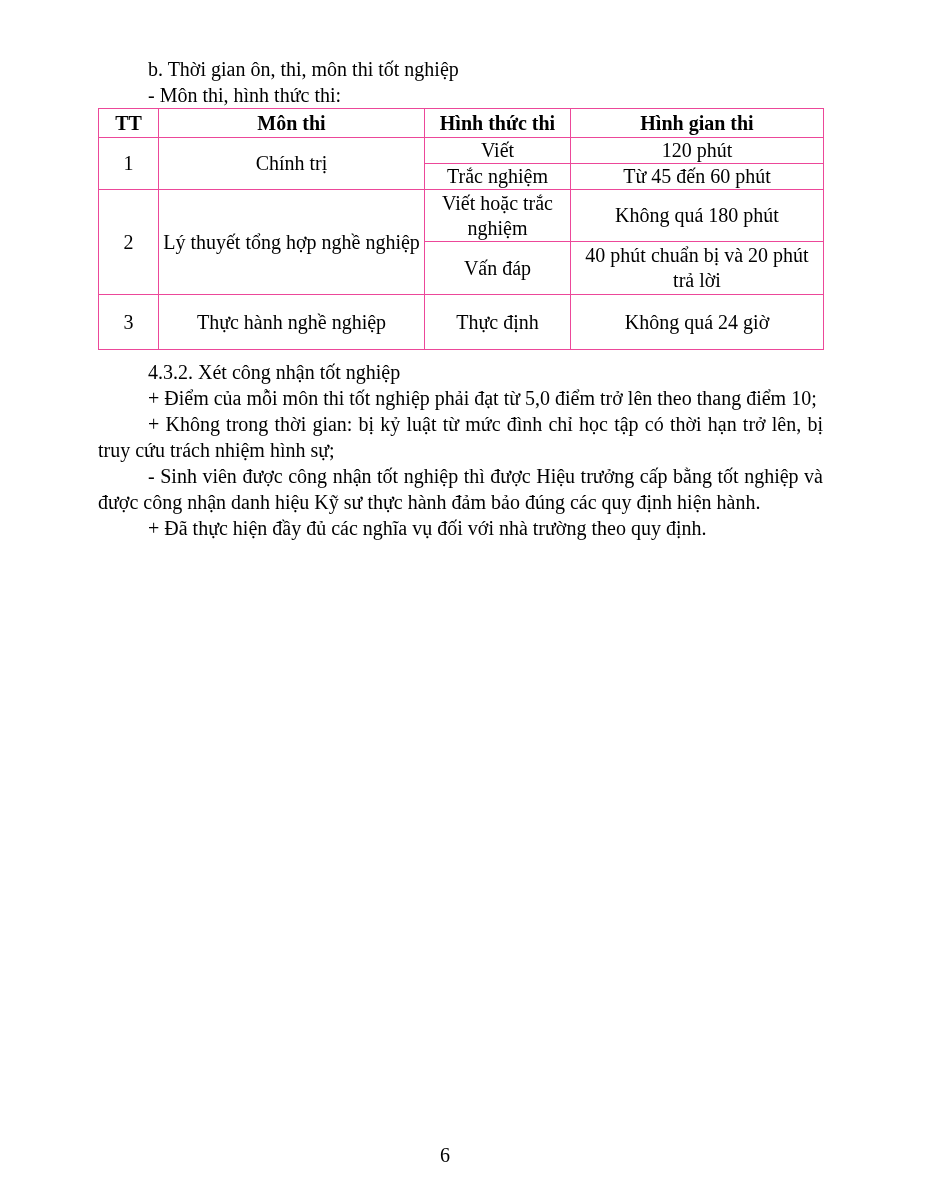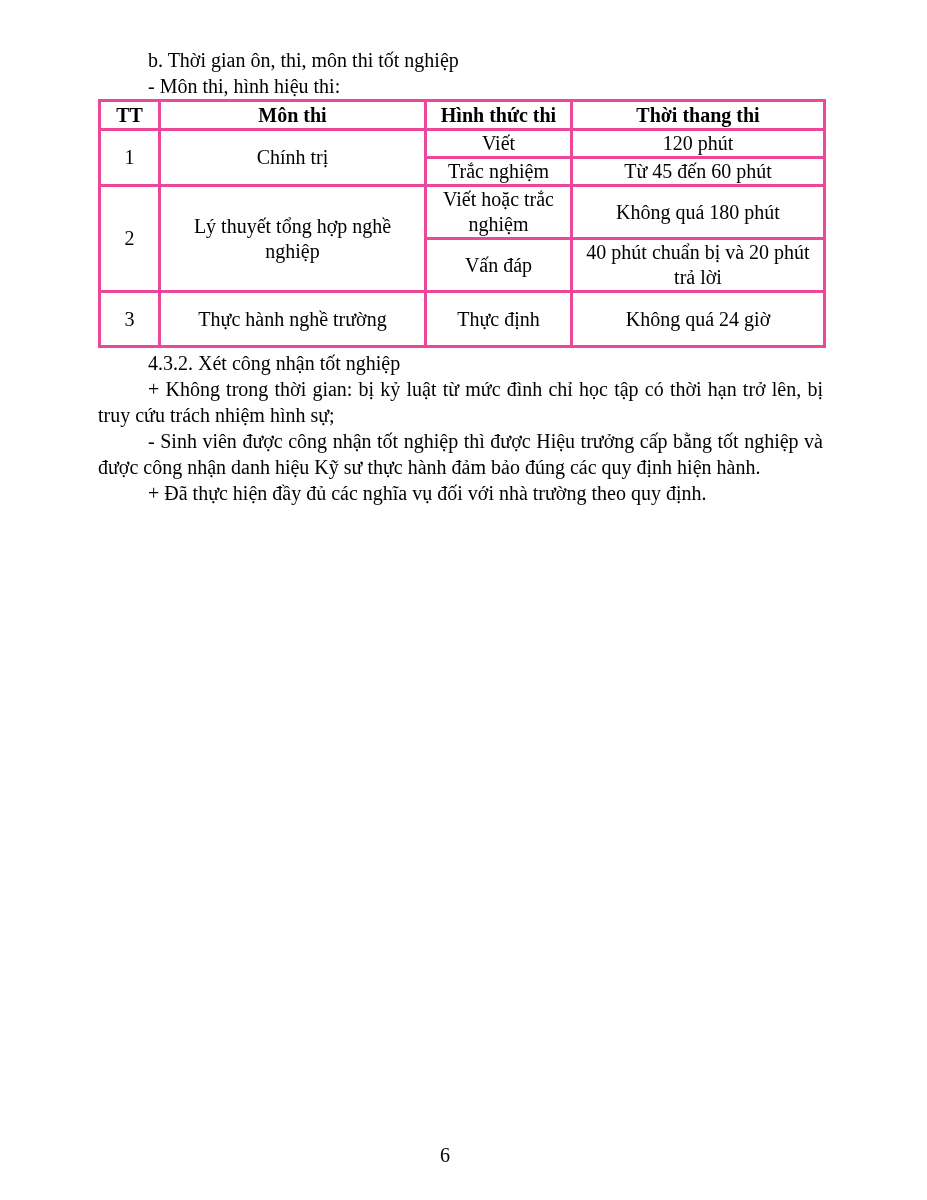--- a/index.html
+++ b/index.html
@@ -16,21 +16,21 @@
     color: #000000;
   }
   .page {
     position: absolute;
     inset: 0;
     background: #ffffff;
   }
   .content {
     position: absolute;
     left: 98px;
-    top: 47px;
+    top: 56px;
     width: 725px;
     font-size: 20px;
     line-height: 26px;
   }
   .para {
     margin: 0;
     text-indent: 50px;
     text-align: justify;
   }
   .para.no-justify {
@@ -38,72 +38,72 @@
   }
   table.exam-table {
     border-collapse: collapse;
     table-layout: fixed;
     width: 725px;
     margin: 0;
     font-size: 20px;
     line-height: 25px;
   }
   table.exam-table td {
-    border: 3px solid #ec4899;
+    border: 1px solid #ec4899;
     text-align: center;
     vertical-align: middle;
     padding: 0 4px;
     overflow: hidden;
   }
   table.exam-table .hdr td {
     font-weight: bold;
   }
   .r-hdr  { height: 29px; }
   .r-24   { height: 24px; }
   .r-52   { height: 52px; }
   .r-53   { height: 53px; margin-top: 32px; }
   .r-55   { height: 55px; }
   td.v-top { vertical-align: top; padding-top: 2px; }
   .sec432-heading {
-    margin-top: 2px;
+    margin-top: 9px;
   }
   .footer {
     position: absolute;
     top: 1142px;
     left: 0;
     width: 890px;
     text-align: center;
     font-size: 20px;
     line-height: 26px;
   }
 </style>
 </head>
 <body>
 
 <div class="page">
   <div class="content">
 
     <p class="para no-justify">b. Thời gian ôn, thi, môn thi tốt nghiệp</p>
 
 
-    <p class="para no-justify">- Môn thi, hình hiệu thi:</p>
+    <p class="para no-justify">- Môn thi, hình thức thi:</p>
 
     <table class="exam-table">
       <colgroup>
         <col style="width:60px">
         <col style="width:266px">
         <col style="width:146px">
         <col style="width:253px">
       </colgroup>
       <tbody>
         <tr class="hdr r-hdr">
           <td>TT</td>
           <td>Môn thi</td>
           <td>Hình thức thi</td>
-          <td>Thời thang thi</td>
+          <td>Hình gian thi</td>
         </tr>
 
         <tr class="r-24">
           <td rowspan="2">1</td>
           <td rowspan="2">Chính trị</td>
           <td>Viết</td>
           <td>120 phút</td>
         </tr>
         <tr class="r-24">
           <td>Trắc nghiệm</td>
@@ -116,30 +116,31 @@
           <td>Viết hoặc trắc nghiệm</td>
           <td>Không quá 180 phút</td>
         </tr>
         <tr class="r-53">
           <td>Vấn đáp</td>
           <td>40 phút chuẩn bị và 20 phút trả lời</td>
         </tr>
 
         <tr class="r-55">
           <td class="v-top">3</td>
-          <td>Thực hành nghề trường</td>
+          <td>Thực hành nghề nghiệp</td>
           <td>Thực định</td>
           <td>Không quá 24 giờ</td>
         </tr>
       </tbody>
     </table>
 
     <p class="para no-justify sec432-heading">4.3.2. Xét công nhận tốt nghiệp</p>
 
 
+    <p class="para">+ Điểm của mỗi môn thi tốt nghiệp phải đạt từ 5,0 điểm trở lên theo thang điểm 10;</p>
 
     <p class="para">+ Không trong thời gian: bị kỷ luật từ mức đình chỉ học tập có thời hạn trở lên, bị truy cứu trách nhiệm hình sự;</p>
 
     <p class="para">- Sinh viên được công nhận tốt nghiệp thì được Hiệu trưởng cấp bằng tốt nghiệp và được công nhận danh hiệu Kỹ sư thực hành đảm bảo đúng các quy định hiện hành.</p>
 
     <p class="para no-justify">+ Đã thực hiện đầy đủ các nghĩa vụ đối với nhà trường theo quy định.</p>
 
   </div>
 
   <div class="footer">6</div>

